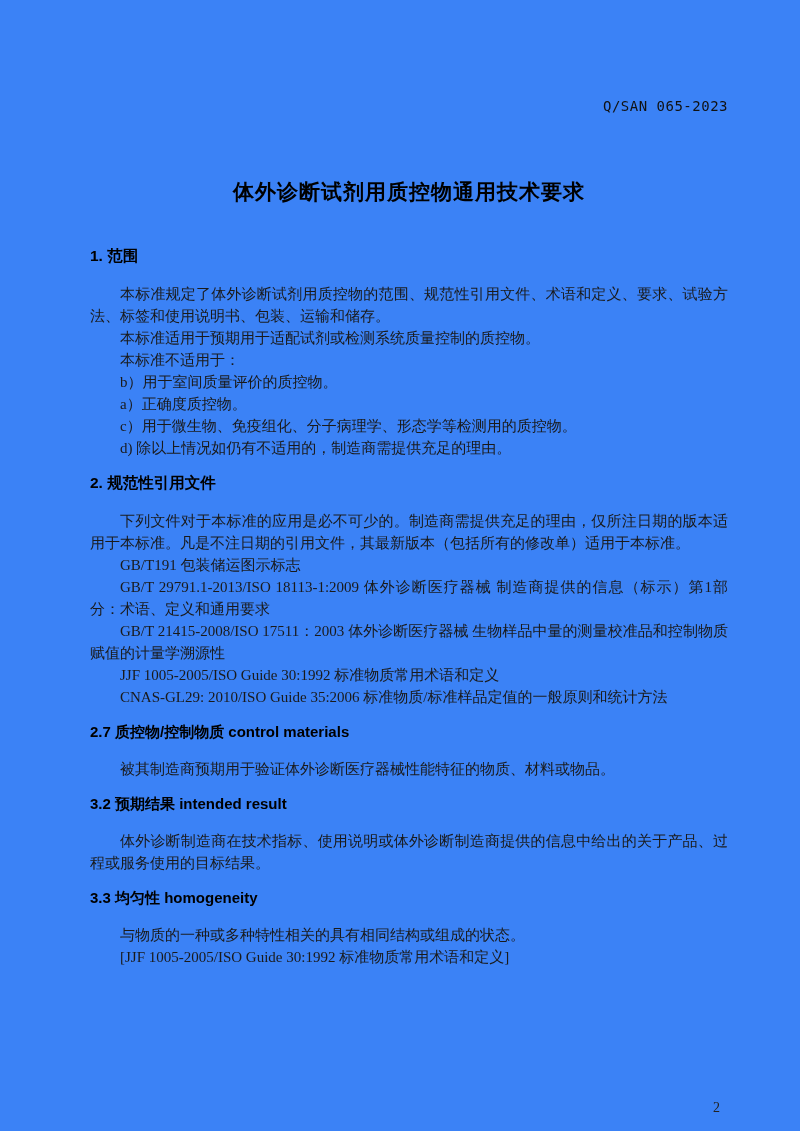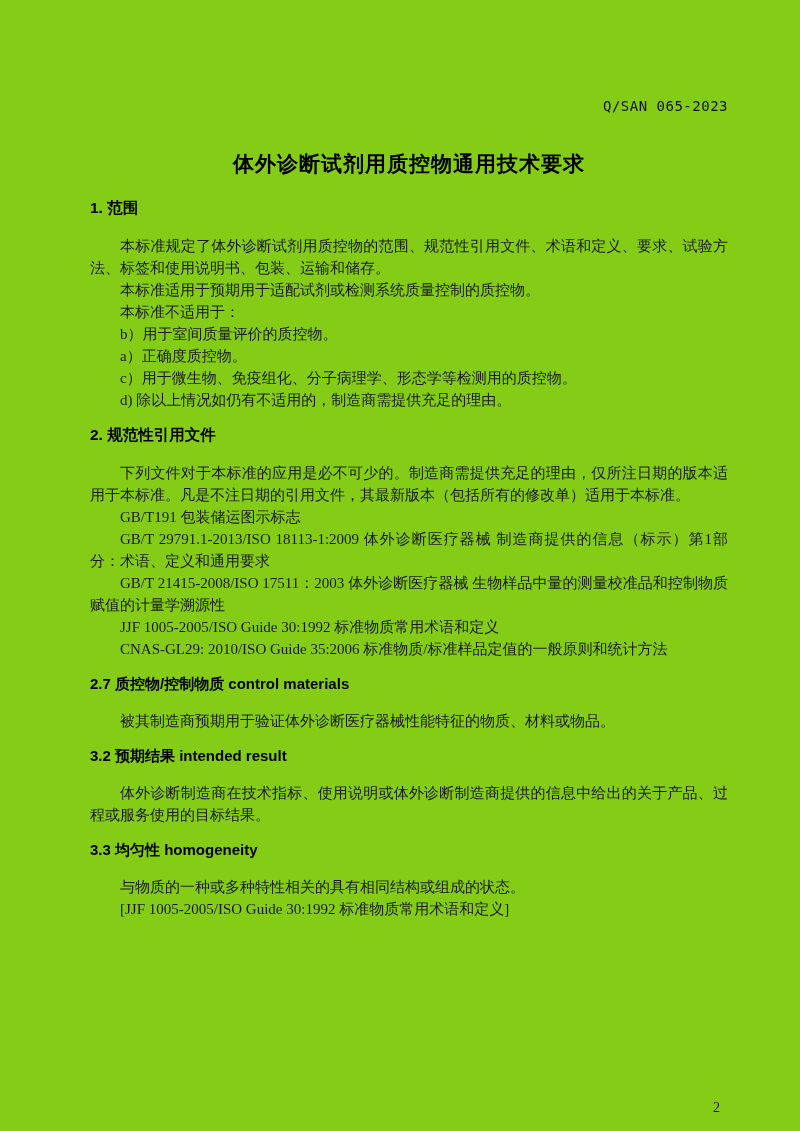--- a/index.html
+++ b/index.html
@@ -2,48 +2,48 @@
 <html><head>
 <meta charset="utf-8">
 <style>
   * { margin: 0; padding: 0; box-sizing: border-box; }
   html, body { background: #ffffff; }
   .page {
     position: relative;
     width: 800px;
     height: 1131px;
     margin: 0 auto;
-    background: #84cc16;
+    background: #3b82f6;
     color: #1a1a1a;
     font-family: "Liberation Serif", "DejaVu Serif", serif;
     font-size: 15px;
     line-height: 22px;
     overflow: hidden;
   }
   .content {
     padding: 95px 72px 0 90px;
   }
   .doc-header {
     text-align: right;
     font-family: "DejaVu Sans Mono", "Liberation Mono", monospace;
     font-size: 14px;
     letter-spacing: 0.5px;
     color: #111111;
   }
   .doc-title {
-    margin-top: 36px;
+    margin-top: 64px;
     text-align: center;
     font-family: "Liberation Sans", "DejaVu Sans", sans-serif;
     font-weight: 700;
     font-size: 21px;
     letter-spacing: 1px;
     color: #000000;
   }
   .body-text {
-    margin-top: 22px;
+    margin-top: 42px;
     text-align: justify;
   }
   .sec-h {
     font-family: "Liberation Sans", "DejaVu Sans", sans-serif;
     font-weight: 700;
     font-size: 15.5px;
     color: #000000;
     margin: 13px 0 16px 0;
   }
   .sub-h {

